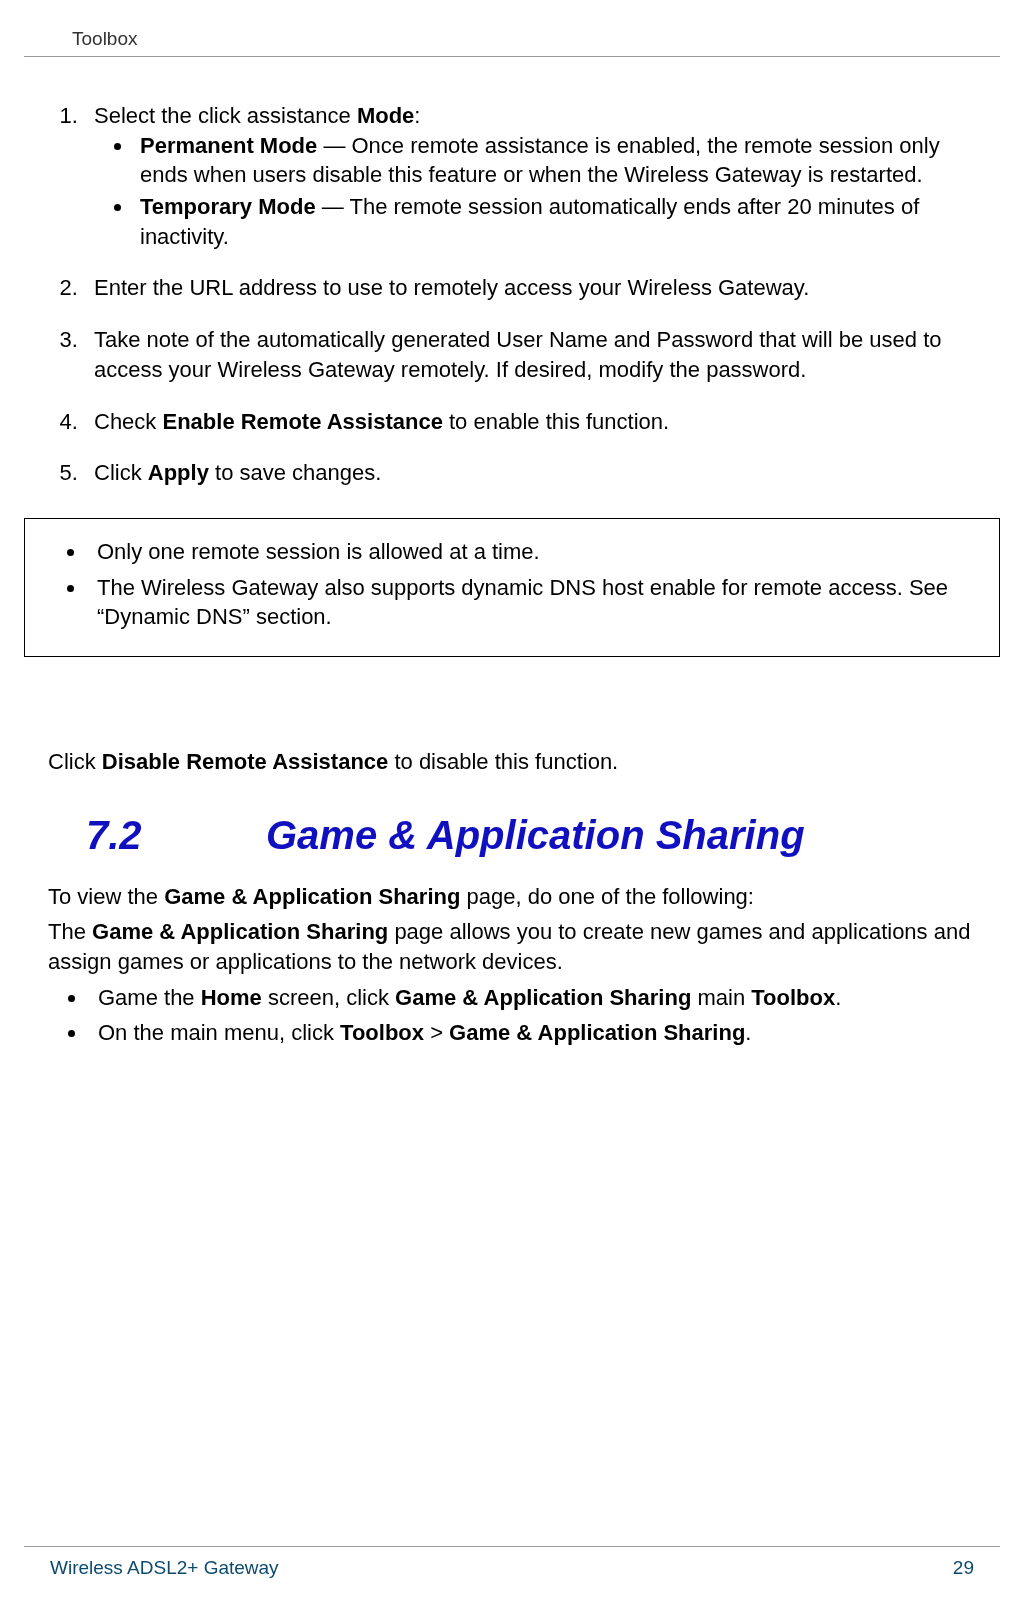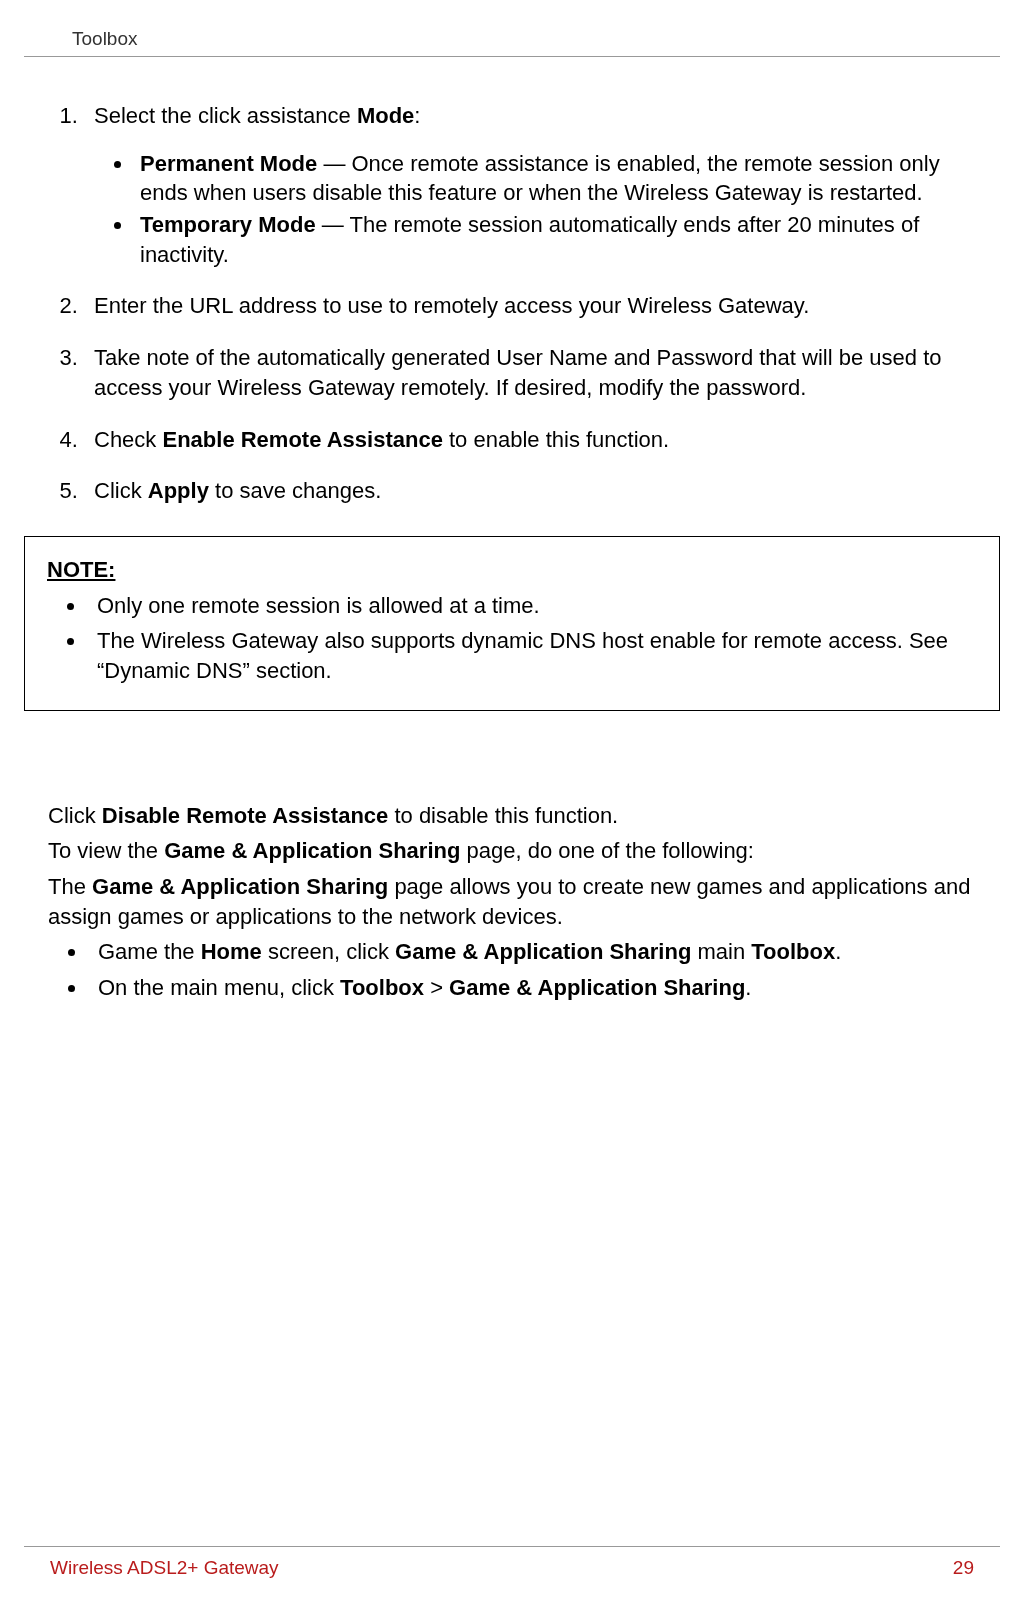--- a/index.html
+++ b/index.html
@@ -36,21 +36,21 @@
       font-size: 22px;
       line-height: 1.35;
     }
     .ordered > li {
       margin-bottom: 22px;
       padding-left: 10px;
     }
     .bulleted {
       list-style: disc;
       margin-left: 40px;
-      margin-top: 18px;
+      margin-top: 0;
     }
     .bulleted > li {
       margin-bottom: 2px;
       padding-left: 6px;
     }
     .note-box {
       border: 1px solid #000;
       margin: 30px 24px 0 24px;
       padding: 18px 22px 18px 22px;
       font-size: 22px;
@@ -95,21 +95,21 @@
     .h2 .h2-num { display: inline-block; width: 180px; }
     .sect-712 { margin-top: 46px; }
     .footer {
       position: absolute;
       bottom: 18px;
       left: 24px;
       right: 24px;
       border-top: 1px solid #999;
       padding: 10px 26px 0 26px;
       font-size: 19px;
-      color: #b91c1c;
+      color: #0c4a6e;
       display: flex;
       justify-content: space-between;
     }
     .bold { font-weight: 700; }
   </style>
 </head>
 <body>
 
 <div class="header">
   <span class="header-text">Toolbox</span>
@@ -135,32 +135,34 @@
     <li>
       <span>Check </span><span class="bold">Enable Remote Assistance</span><span> to enable this function.</span>
     </li>
     <li>
       <span>Click </span><span class="bold">Apply</span><span> to save changes.</span>
     </li>
   </ol>
 </div>
 
 <div class="note-box">
-  <div class="note-heading">NOTE:</div>
   <ul class="note-list">
     <li>Only one remote session is allowed at a time.</li>
     <li>The Wireless Gateway also supports dynamic DNS host enable for remote access. See “Dynamic DNS” section.</li>
   </ul>
 </div>
 
 <div class="content sect-712">
   <p class="body-p">
     <span>Click </span><span class="bold">Disable Remote Assistance</span><span> to disable this function.</span>
   </p>
 
+  <h2 class="h2">
+    <span class="h2-num">7.2</span><span>Game &amp; Application Sharing</span>
+  </h2>
 
   <p class="body-p">
     <span>To view the </span><span class="bold">Game &amp; Application Sharing</span><span> page, do one of the following:</span>
   </p>
   <p class="body-p">
     <span>The </span><span class="bold">Game &amp; Application Sharing</span><span> page allows you to create new games and applications and assign games or applications to the network devices.</span>
   </p>
   <ul class="plain-list">
     <li>
       <span>Game the </span><span class="bold">Home</span><span> screen, click </span><span class="bold">Game &amp; Application Sharing</span><span> main </span><span class="bold">Toolbox</span><span>.</span>

